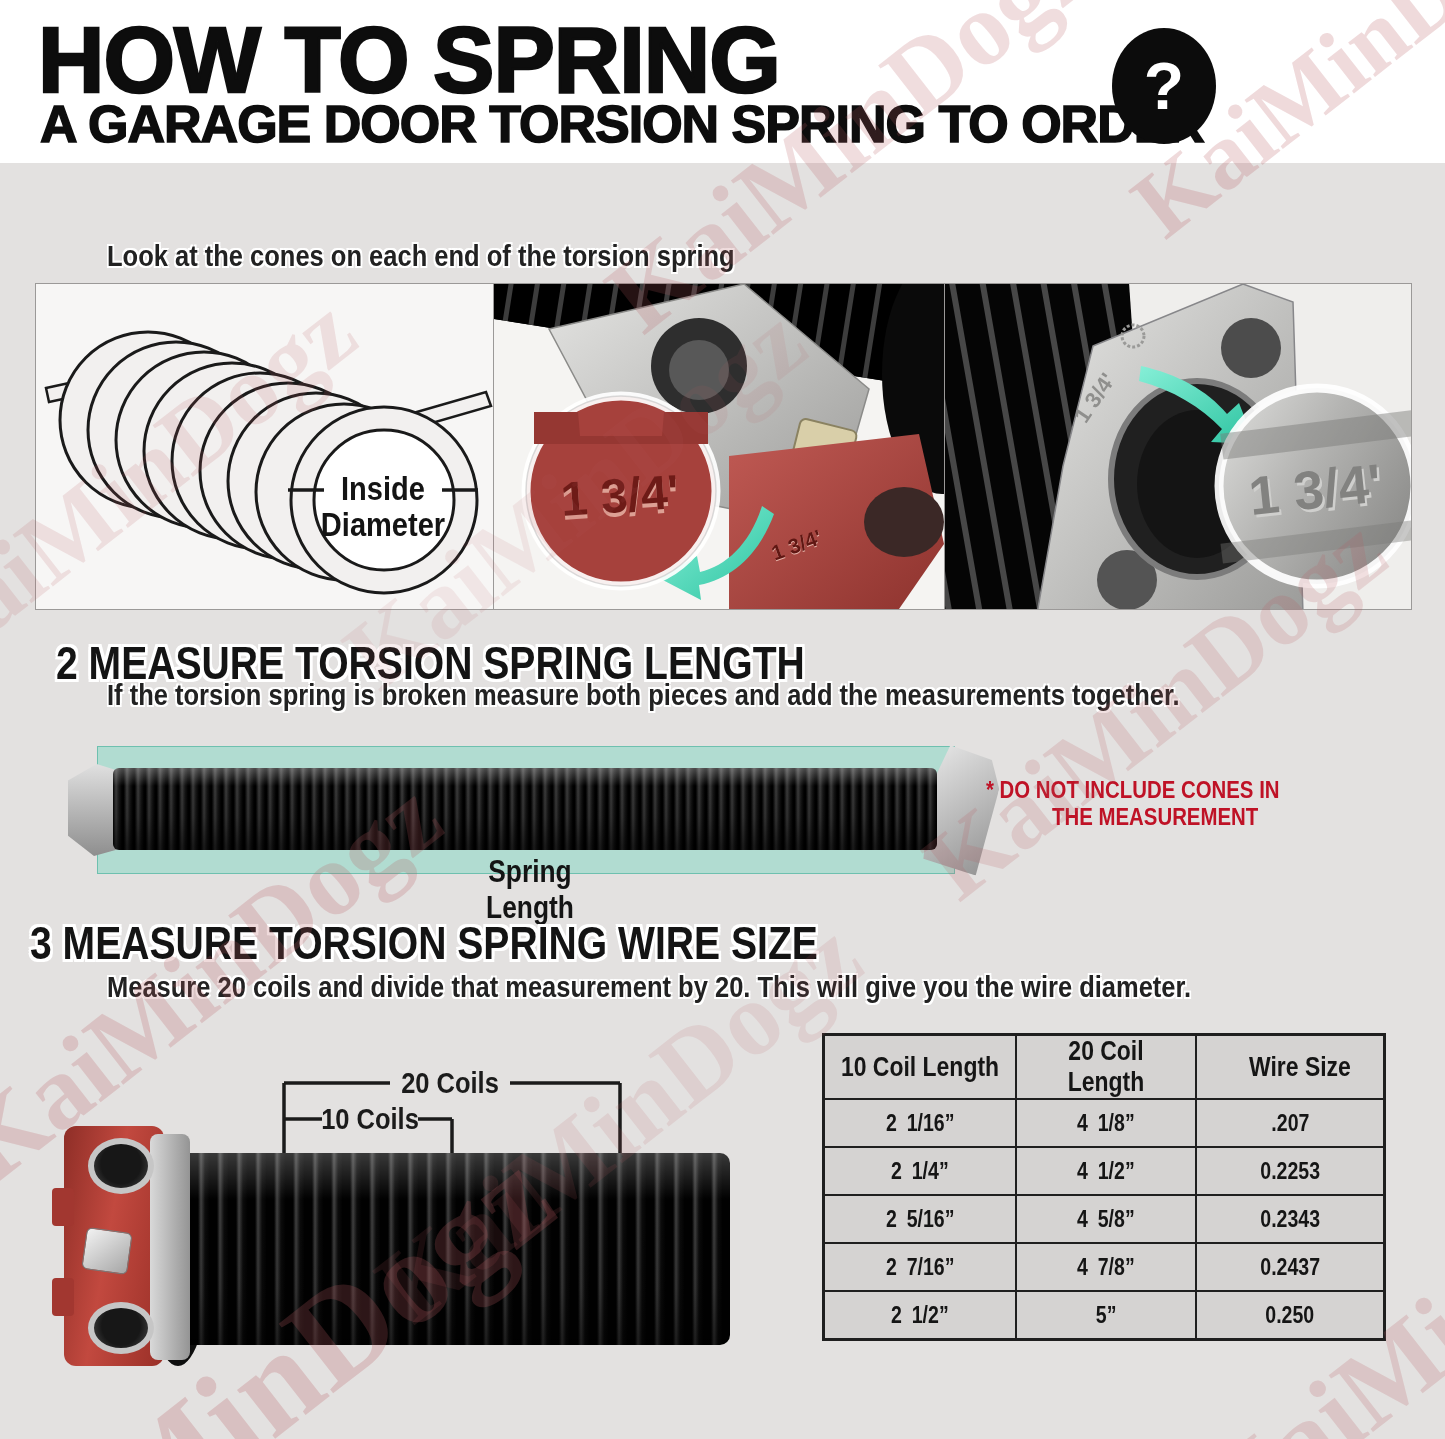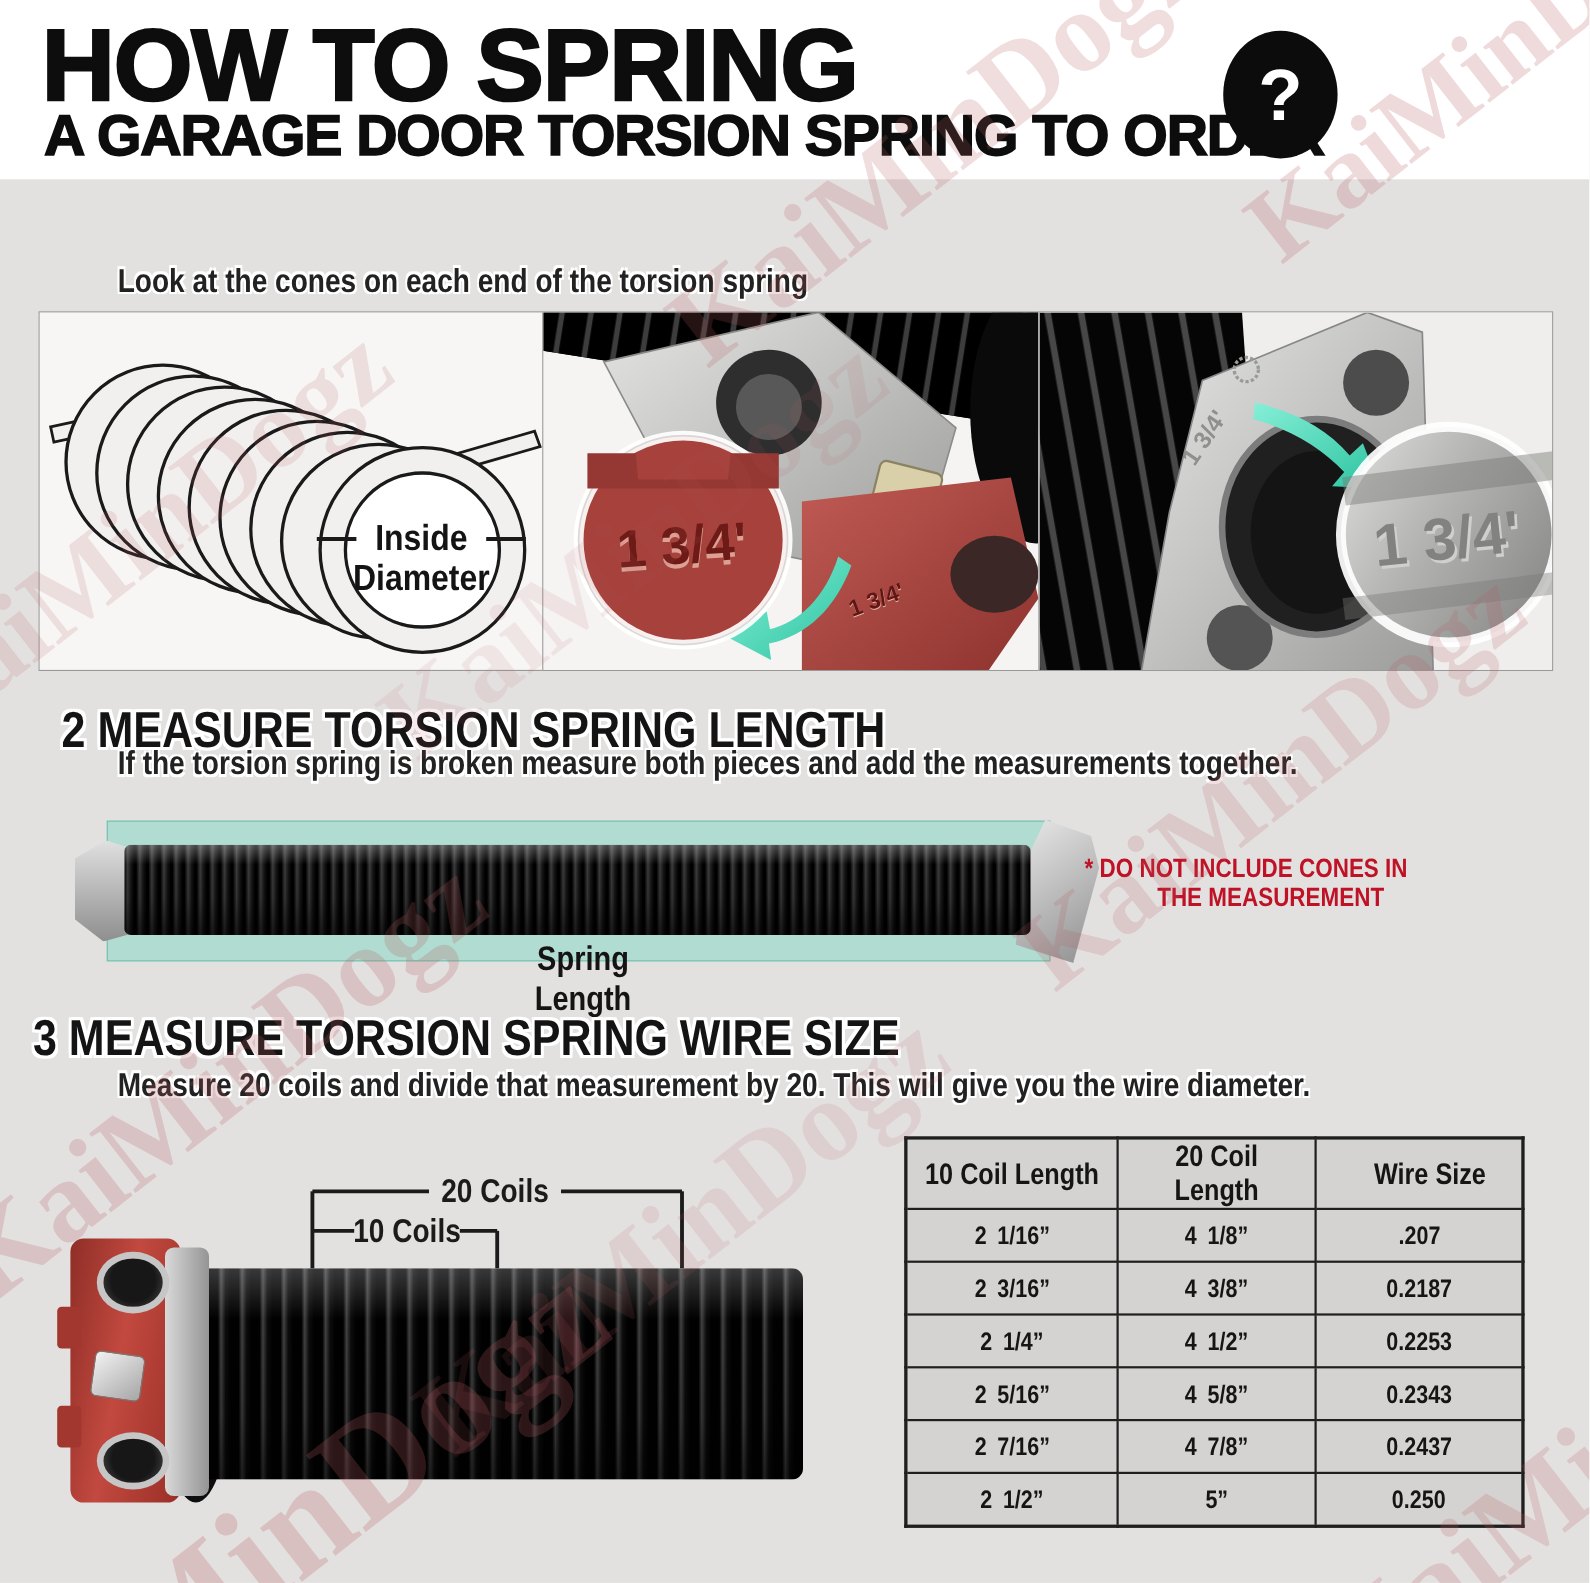--- a/index.html
+++ b/index.html
@@ -275,25 +275,20 @@
         <th><span class="condc">10 Coil Length</span></th>
         <th class="c2"><span class="condc">20 Coil Length</span></th>
         <th class="c3"><span class="condc">Wire Size</span></th>
       </tr>
       <tr>
         <td><span class="condc">2 1/16”</span></td>
         <td><span class="condc">4 1/8”</span></td>
         <td><span class="condc">.207</span></td>
       </tr>
       <tr>
-        <td><span class="condc">2 3/16”</span></td>
-        <td><span class="condc">4 3/8”</span></td>
-        <td><span class="condc">0.2187</span></td>
-      </tr>
-      <tr>
         <td><span class="condc">2 1/4”</span></td>
         <td><span class="condc">4 1/2”</span></td>
         <td><span class="condc">0.2253</span></td>
       </tr>
       <tr>
         <td><span class="condc">2 5/16”</span></td>
         <td><span class="condc">4 5/8”</span></td>
         <td><span class="condc">0.2343</span></td>
       </tr>
       <tr>

